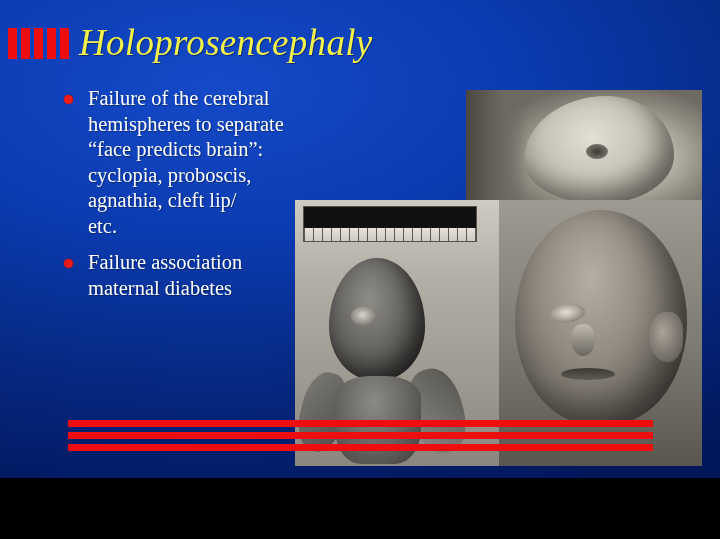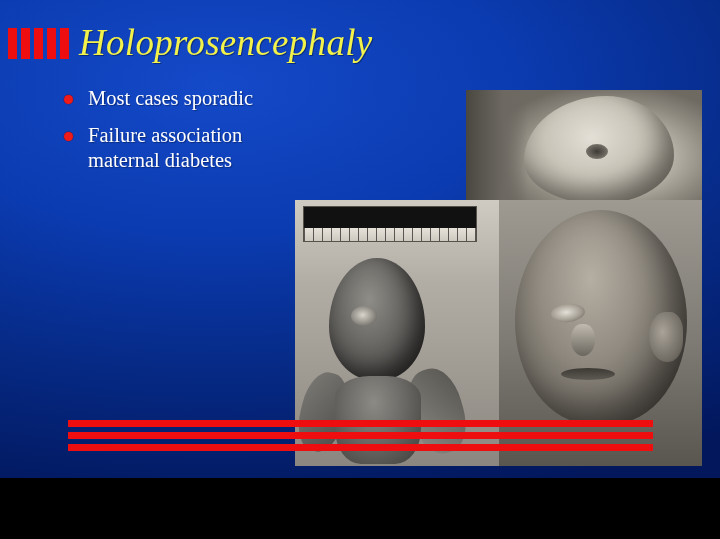--- a/index.html
+++ b/index.html
@@ -256,21 +256,26 @@
     <i class="b3"></i>
     <i class="b4"></i>
     <i class="b5"></i>
   </div>
 
   <div class="title">Holoprosencephaly</div>
 
   <div class="bullets">
     <div class="bullet">
       <span class="dot"></span>
-      <span class="txt">Most cases sporadic</span>
+      <span class="txt">Failure of the cerebral
+hemispheres to separate
+“face predicts brain”:
+cyclopia, proboscis,
+agnathia, cleft lip/
+etc.</span>
     </div>
     <div class="bullet">
       <span class="dot"></span>
       <span class="txt">Failure association
 maternal diabetes</span>
     </div>
   </div>
 
   <div class="photo photo-skull">
     <div class="dark"></div>

